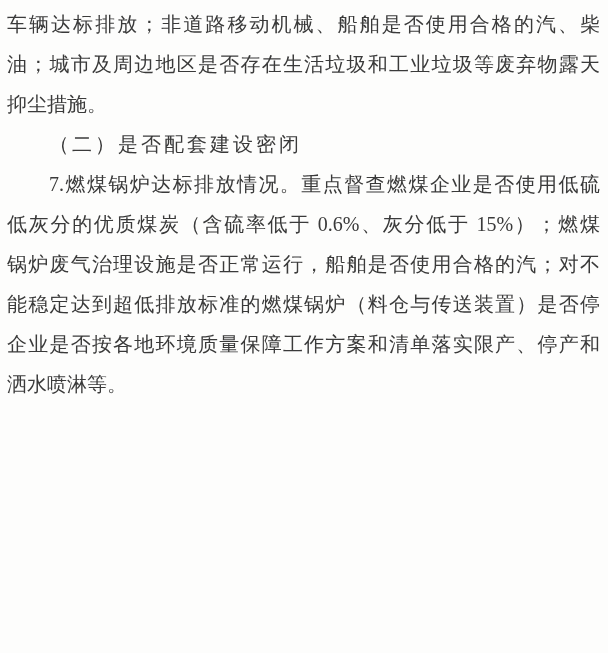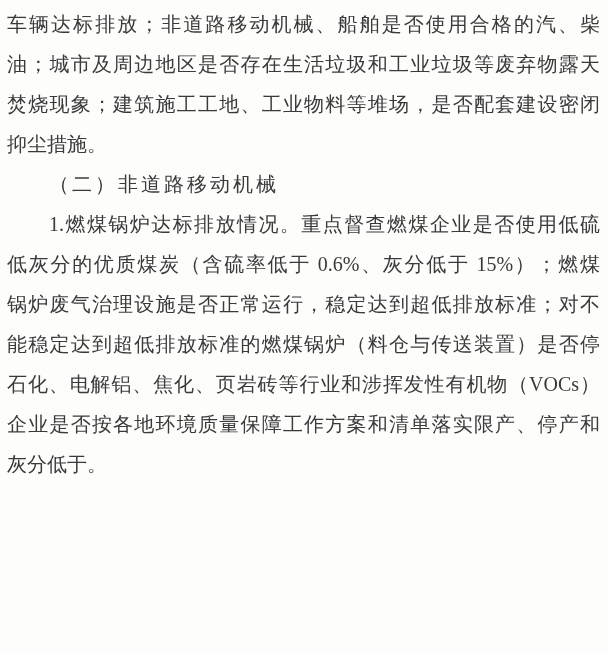--- a/index.html
+++ b/index.html
@@ -45,28 +45,26 @@
     outline-offset: 2px;
   }
 </style>
 </head>
 <body>
 
 <div class="page">
 
   <div class="line">车辆达标排放；非道路移动机械、船舶是否使用合格的汽、柴</div>
   <div class="line">油；城市及周边地区是否存在生活垃圾和工业垃圾等废弃物露天</div>
-  <div class="line">焚烧现象；建筑施工工地、工业物料等堆场，是否配套建设密闭</div>
   <div class="line short">抑尘措施。</div>
 
-  <div class="line short indent heading">（二）非道路移动机械</div>
+  <div class="line short indent heading">（二）是否配套建设密闭</div>
 
-  <div class="line indent">1.燃煤锅炉达标排放情况。重点督查燃煤企业是否使用低硫</div>
+  <div class="line indent">7.燃煤锅炉达标排放情况。重点督查燃煤企业是否使用低硫</div>
   <div class="line">低灰分的优质煤炭（含硫率低于 0.6%、灰分低于 15%）；燃煤</div>
-  <div class="line">锅炉废气治理设施是否正常运行，稳定达到超低排放标准；对不</div>
+  <div class="line">锅炉废气治理设施是否正常运行，船舶是否使用合格的汽；对不</div>
   <div class="line">能稳定达到超低排放标准的燃煤锅炉（料仓与传送装置）是否停</div>
 
-  <div class="line">石化、电解铝、焦化、页岩砖等行业和涉挥发性有机物（VOCs）</div>
   <div class="line">企业是否按各地环境质量保障工作方案和清单落实限产、停产和</div>
-  <div class="line short">灰分低于。</div>
+  <div class="line short">洒水喷淋等。</div>
 
 
 </div>
 
 </body></html>

